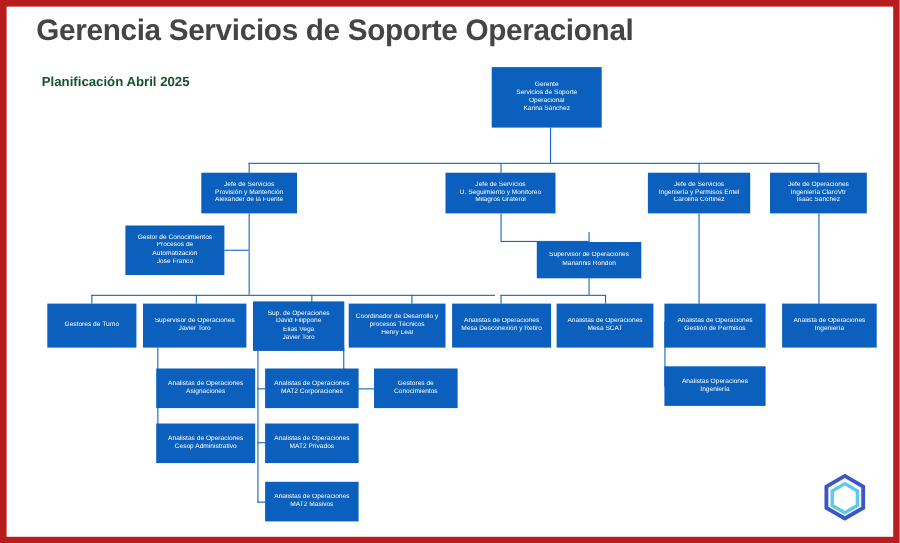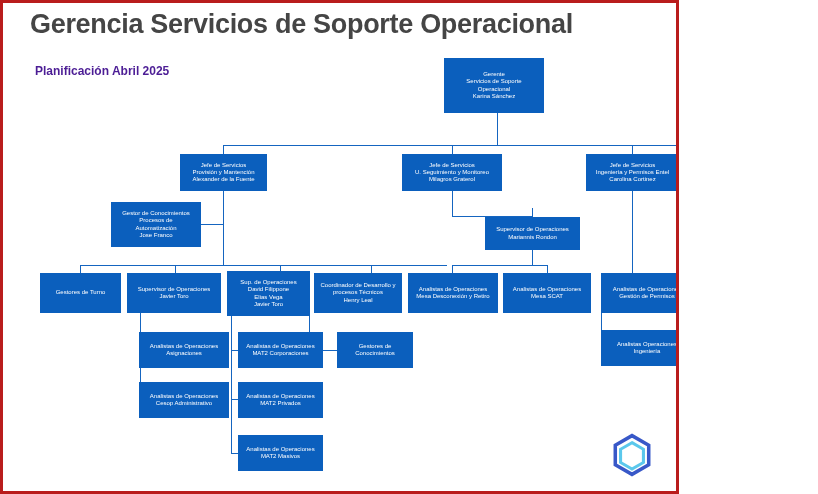--- a/index.html
+++ b/index.html
@@ -6,24 +6,24 @@
   html, body {
     margin: 0;
     padding: 0;
     background: #ffffff;
   }
   body {
     font-family: "Liberation Sans", sans-serif;
   }
   #chart-canvas {
     position: relative;
-    width: 679px;
+    width: 818px;
     height: 494px;
     background: #ffffff;
-    border: 3px solid #b91c1c;
+    border: 6px solid #b91c1c;
     box-sizing: border-box;
     overflow: hidden;
     text-decoration: underline;
   }
   
   #page-title {
     position: absolute;
     left: 27px;
     top: 6px;
     font-size: 27px;
@@ -31,21 +31,21 @@
     color: #454545;
     letter-spacing: -0.3px;
     white-space: nowrap;
   }
   #subtitle {
     position: absolute;
     left: 32px;
     top: 61px;
     font-size: 12px;
     font-weight: bold;
-    color: #4c1d95;
+    color: #14532d;
     white-space: nowrap;
   }
   
   .node {
     position: absolute;
     background: #0b5fbd;
     color: #ffffff;
     box-sizing: border-box;
     display: flex;
     flex-direction: column;

